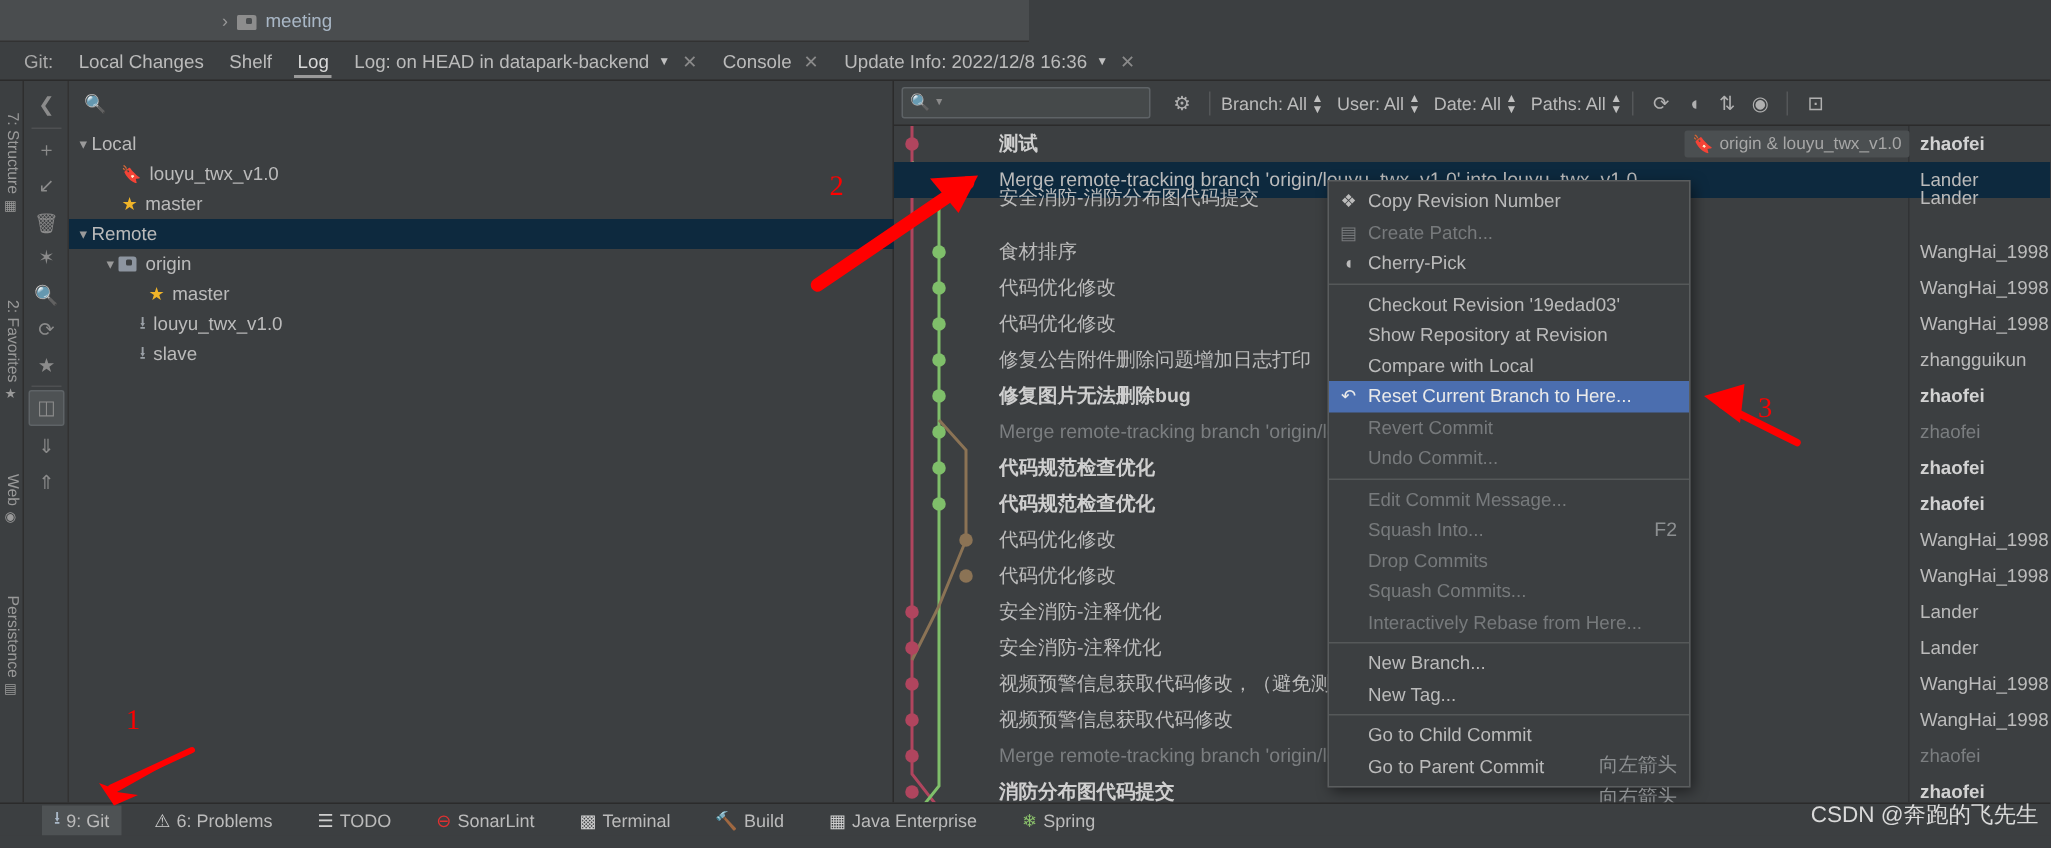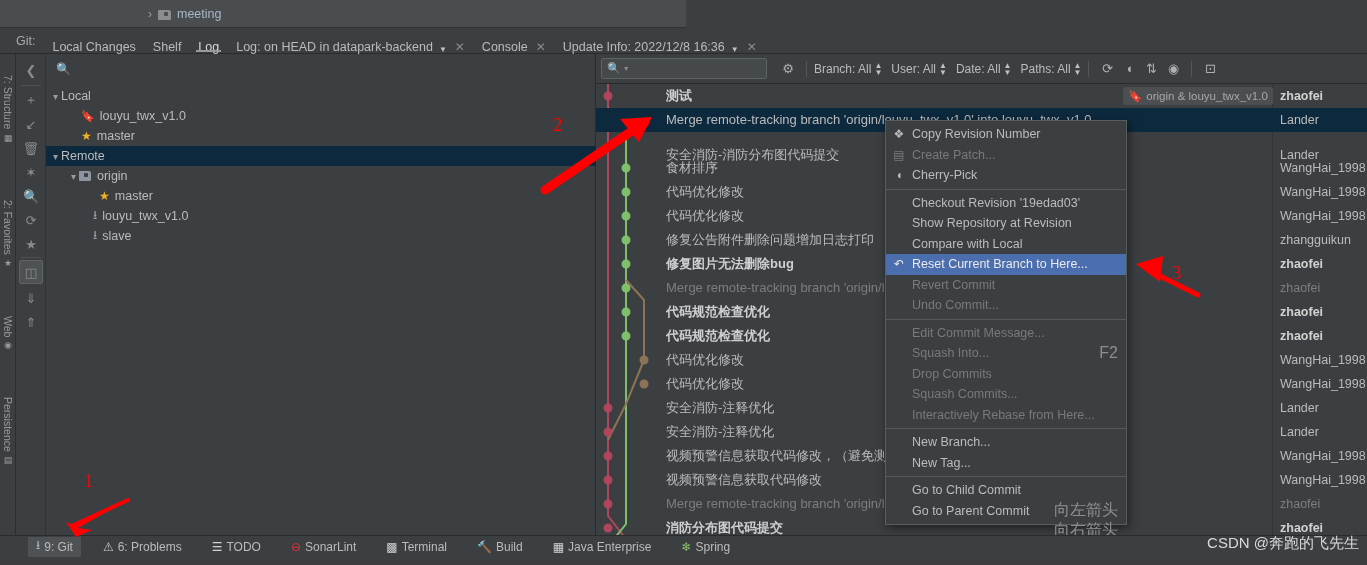--- a/index.html
+++ b/index.html
@@ -42,21 +42,21 @@
 
   
   .tabs-bar {
     position: absolute; left: 0; top: 28px; width: 1367px; height: 26px;
     background: #3c3f41; border-bottom: 1px solid #2b2b2b;
     display: flex; align-items: center;
   }
   .tab-git-label { color: #a9a9a9; margin-left: 16px; font-size: 12.5px; }
   .tab {
     position: relative; margin-left: 17px; color: #bbbbbb; font-size: 12.5px;
-    height: 26px; display: flex; align-items: flex-end; cursor: default; white-space: nowrap;
+    height: 26px; display: flex; align-items: center; cursor: default; white-space: nowrap;
   }
   .tab.active { color: #d8d8d8; }
   .tab.active::after {
     content: ""; position: absolute; left: -2px; right: -2px; bottom: 2px; height: 2px;
     background: #9a9a9a;
   }
   .tab .caret { margin-left: 6px; font-size: 8px; color: #c0c0c0; }
   .tab .xclose { margin-left: 8px; color: #8a8a8a; font-size: 12px; }
 
   
@@ -187,21 +187,21 @@
     height: 20.5px; display: flex; align-items: center;
     font-size: 12.5px; color: #bbbbbb; padding-left: 26px; position: relative;
     white-space: nowrap;
   }
   .ctx-item.disabled { color: #777a7c; }
   .ctx-item.highlight { background: #4b6eaf; color: #eaeaea; }
   .ctx-item .ctx-glyph {
     position: absolute; left: 5px; width: 16px; text-align: center; font-size: 12px;
   }
   .ctx-item .ctx-shortcut {
-    position: absolute; right: 8px; color: #8c8f91; font-size: 16px; margin-top: 40px;
+    position: absolute; right: 8px; color: #8c8f91; font-size: 13px; margin-top: 40px;
   }
   .ctx-sep { height: 1px; background: #555859; margin: 3px 0; }
 
   
   .status-bar {
     position: absolute; left: 0; top: 535px; width: 1367px; height: 22px;
     background: #3c3f41; border-top: 1px solid #2b2b2b;
     display: flex; align-items: center;
   }
   .status-item {
@@ -448,21 +448,21 @@
       <span class="refs-chip" style="left:527px;">
         <span style="color:#d8c03a;">🔖</span>
         <span>origin &amp; louyu_twx_v1.0</span>
       </span>
       <span class="commit-author bold">zhaofei</span>
     </div>
     <div class="commit-row selected" style="top:24px;">
       <span class="commit-subject">Merge remote-tracking branch 'origin/louyu_twx_v1.0' into louyu_twx_v1.0</span>
       <span class="commit-author">Lander</span>
     </div>
-    <div class="commit-row" style="top:59px;">
+    <div class="commit-row" style="top:36px;">
       <span class="commit-subject">安全消防-消防分布图代码提交</span>
       <span class="commit-author">Lander</span>
     </div>
     <div class="commit-row" style="top:72px;">
       <span class="commit-subject">食材排序</span>
       <span class="commit-author">WangHai_1998</span>
     </div>
     <div class="commit-row" style="top:96px;">
       <span class="commit-subject">代码优化修改</span>
       <span class="commit-author">WangHai_1998</span>

